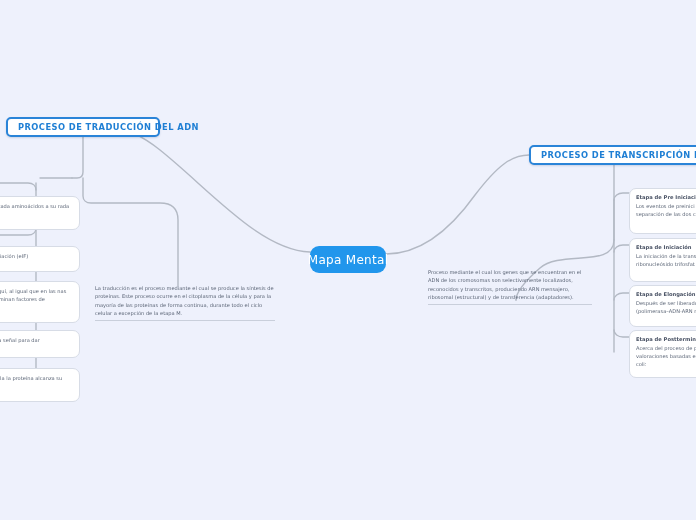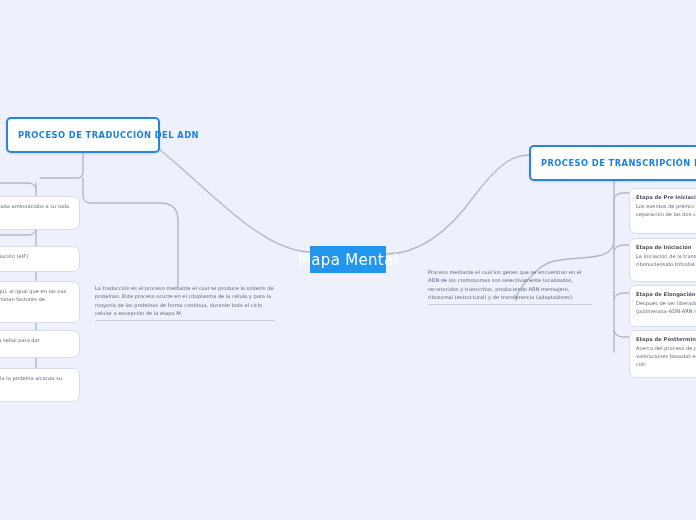--- a/index.html
+++ b/index.html
@@ -31,41 +31,41 @@
   }
 
   
   .center-node {
     position: absolute;
     left: 310px;
     top: 246px;
     width: 76px;
     height: 27px;
     background: #2196ec;
-    border-radius: 0;
+    border-radius: 9px;
     display: flex;
     align-items: center;
     justify-content: center;
     color: #ffffff;
-    font-size: 15px;
+    font-size: 12px;
     letter-spacing: .3px;
     white-space: nowrap;
   }
 
   
   .branch-node {
     position: absolute;
     background: #ffffff;
     border: 2px solid #2a84d8;
     border-radius: 5px;
     box-shadow: 0 1px 2px rgba(40,70,120,.18);
     display: flex;
     align-items: center;
     padding: 0 10px;
-    height: 36px;
+    height: 20px;
     box-sizing: border-box;
     color: #1f7fd4;
     font-size: 8.3px;
     font-weight: bold;
     letter-spacing: .45px;
     white-space: nowrap;
   }
   #branch-left  { left: 6px;   top: 117px; width: 154px; }
   #branch-right { left: 529px; top: 145px; width: 186px; }
 

